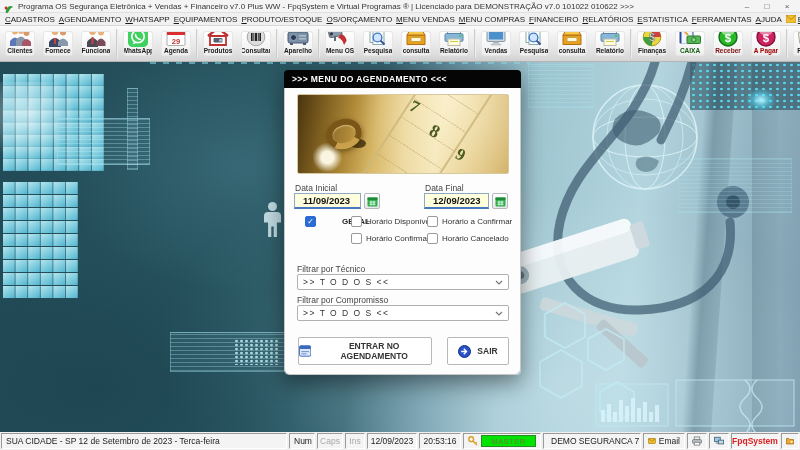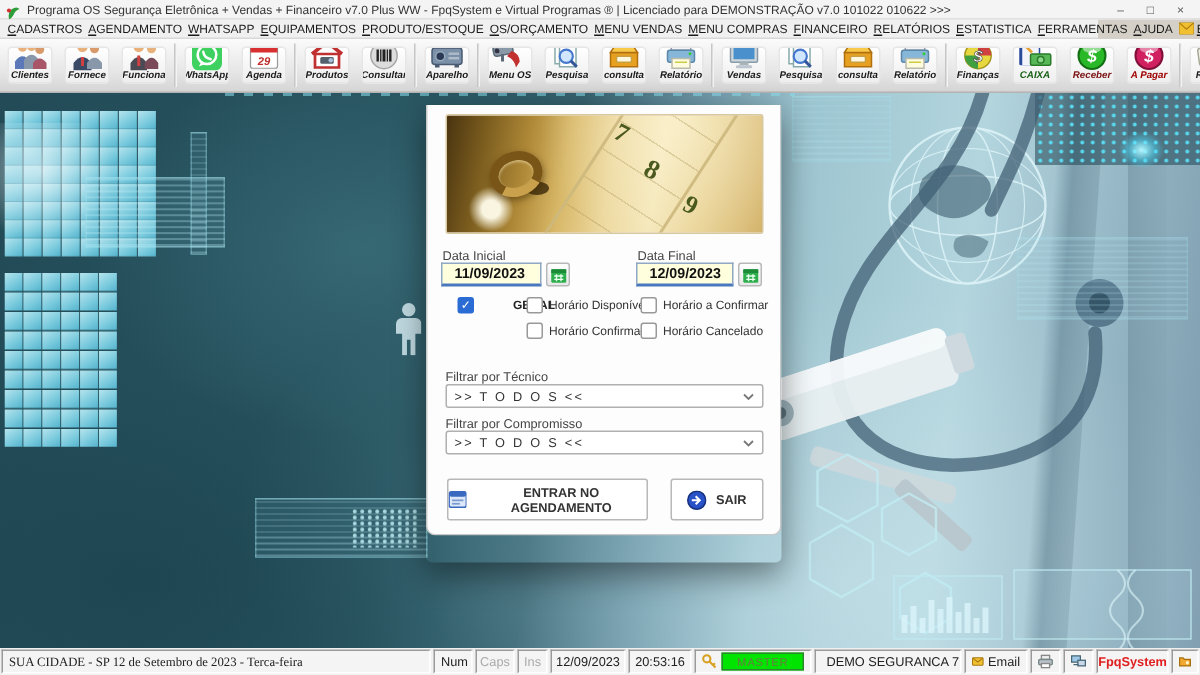--- a/index.html
+++ b/index.html
@@ -8,33 +8,33 @@
 
   
   .titlebar{position:absolute;left:0;top:0;width:800px;height:13px;background:#f4f4f4;
     display:flex;align-items:center;padding:0 4px;border-bottom:1px solid #e0e0e0;}
   .titlebar .app-logo{width:10px;height:10px;margin-right:4px;flex:0 0 auto;}
   .titlebar .title-text{font-size:8px;color:#333;white-space:nowrap;overflow:hidden;flex:1;}
   .win-controls{display:flex;gap:2px;margin-left:6px;}
   .win-btn{width:18px;height:11px;font-size:8px;line-height:11px;text-align:center;color:#555;cursor:default;}
 
   
-  .menubar{position:absolute;left:0;top:13px;width:732px;height:13px;background:#f0f0f0;
+  .menubar{position:absolute;left:0;top:13px;width:800px;height:13px;background:#f0f0f0;
     display:flex;align-items:center;padding:0 3px;border-bottom:1px solid #d8d8d8;}
   .menu-item{display:inline-flex;align-items:center;gap:2px;font-size:8px;color:#1a1a1a;padding:0 2px;white-space:nowrap;}
   .menu-item .mi-label{display:inline-block;}
   .menu-item .mi-label::first-letter{text-decoration:underline;}
   .mi-ico{width:10px;height:8px;}
 
   
   .toolbar{position:absolute;left:0;top:26px;width:800px;height:36px;
     background:linear-gradient(#fbfbfb,#e7e7e7 60%,#d5d5d5);border-bottom:1px solid #b4b4b4;
     display:flex;align-items:stretch;padding:1px 1px;}
   .tbtn{width:30px;flex:0 0 auto;display:flex;flex-direction:column;align-items:center;justify-content:flex-end;
-    border:1px solid #e6e6e6;border-radius:3px;background:linear-gradient(#ffffff,#eeeeee);margin:4px;overflow:hidden;font-style:italic;}
+    border:1px solid #e6e6e6;border-radius:3px;background:linear-gradient(#ffffff,#eeeeee);margin:4px;overflow:hidden;}
   .tico{height:22px;display:flex;align-items:center;justify-content:center;}
   .tico svg{width:24px;height:20px;}
   .tlabel{font-size:6.5px;font-weight:bold;color:#1a1a1a;line-height:8px;white-space:nowrap;}
   .tlabel.c-green{color:#156015;}
   .tlabel.c-maroon{color:#7a1010;}
   .tlabel.c-red{color:#a00000;}
   .tsep{width:2px;flex:0 0 auto;margin:2px 1px;background:linear-gradient(90deg,#bbb,#fff);}
 
   
   .desktop{position:absolute;left:0;top:62px;width:800px;height:370px;overflow:hidden;
@@ -122,21 +122,21 @@
   .dbtn{position:absolute;height:28px;background:#fff;border:1px solid #b8b8b8;border-radius:2px;
     display:flex;align-items:center;justify-content:center;gap:6px;font-size:8.5px;font-weight:bold;color:#333;
     font-family:"Liberation Sans",sans-serif;}
 
   
   .statusbar{position:absolute;left:0;top:432px;width:800px;height:18px;background:#f0f0f0;
     display:flex;align-items:stretch;gap:2px;padding:1px 1px;}
   .seg{border:1px solid;border-color:#9a9a9a #ffffff #ffffff #9a9a9a;background:#f4f4f4;
     display:flex;align-items:center;padding:0 4px;font-size:8.5px;color:#222;white-space:nowrap;overflow:hidden;gap:3px;}
   .seg.dim{color:#aaa;}
-  .seg-loc{flex:1;font-family:Liberation Serif, serif;}
+  .seg-loc{flex:1;}
   .master-box{flex:1;height:12px;background:#00e400;border:1px solid #2a8a2a;display:flex;align-items:center;
     justify-content:center;font-size:7.5px;font-weight:normal;color:#6a7a40;letter-spacing:.5px;}
   .brand-red{color:#e02020;font-weight:bold;}
 </style>
 </head>
 <body>
 
 <div class="titlebar">
   <span class="app-logo">
     <svg viewBox="0 0 10 10">
@@ -571,20 +571,21 @@
   <div class="hud hud-1"></div>
   <div class="hud hud-v"></div>
   <div class="hud hud-map"></div>
   <div class="hud hud-r1"></div>
   <div class="hud hud-r2"></div>
   <div class="dash-line"></div>
   <div class="person-glyph"></div>
 </div>
 
 <div class="dialog">
+  <div class="dlg-title">&gt;&gt;&gt;  MENU DO AGENDAMENTO  &lt;&lt;&lt;</div>
   <div class="dlg-body">
 
     <div class="dlg-photo">
       <div class="dlg-strip"></div>
       <span class="dlg-num num-7">7</span>
       <span class="dlg-num num-8">8</span>
       <span class="dlg-num num-9">9</span>
       <div class="dlg-hole"></div>
       <div class="dlg-ring"></div>
     </div>

